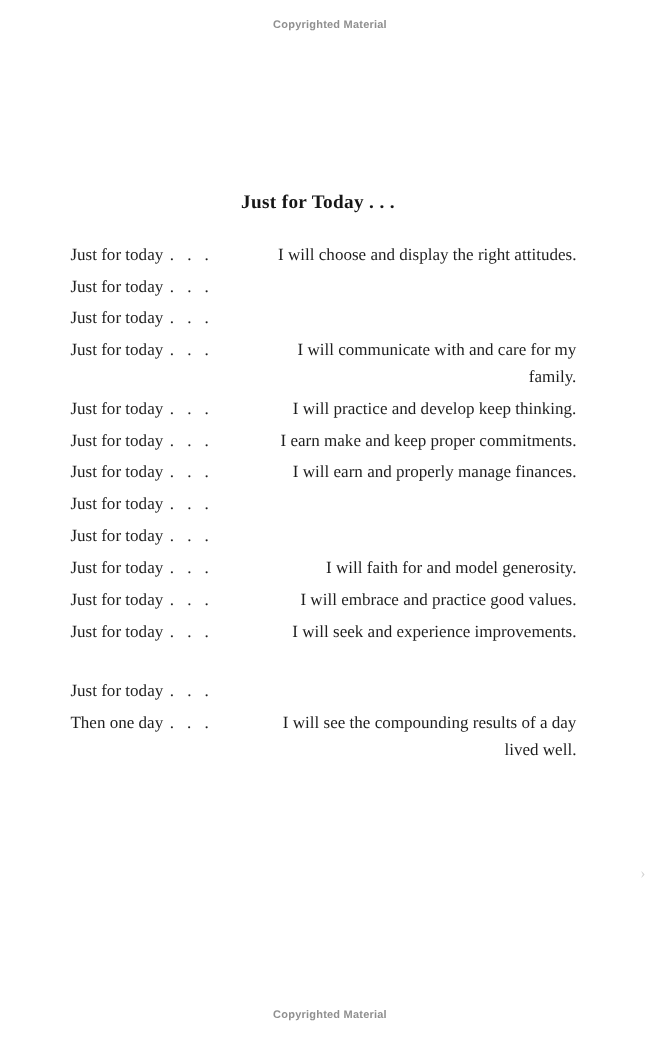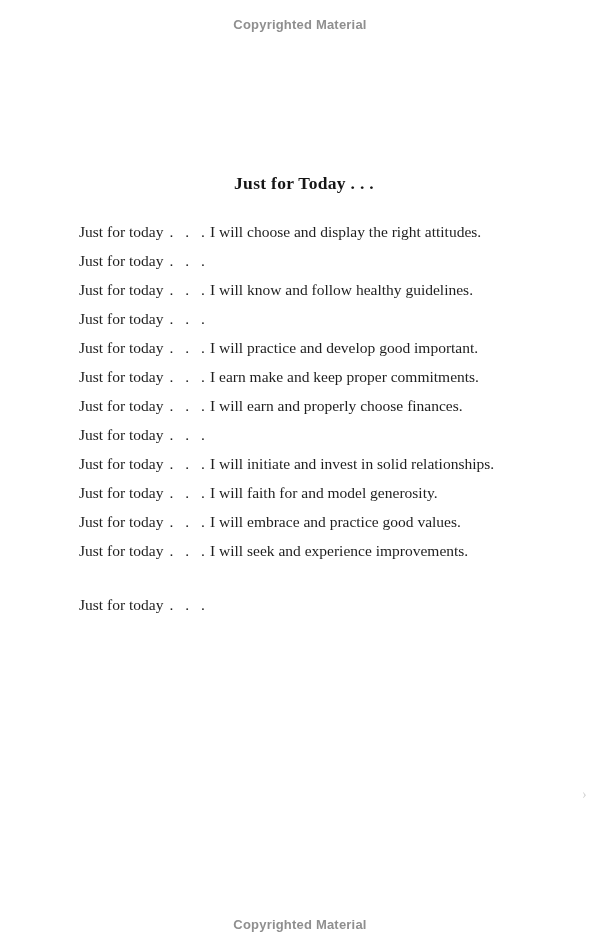--- a/index.html
+++ b/index.html
@@ -12,31 +12,31 @@
     overflow: hidden;
     font-family: "Liberation Serif", serif;
     color: #1e1e1e;
   }
   .copyright {
     position: absolute;
     left: 0;
     width: 100%;
     text-align: center;
     font-family: "Liberation Sans", sans-serif;
-    font-size: 13px;
+    font-size: 10px;
     font-weight: 700;
     letter-spacing: 0.2px;
     color: #8f8f8f;
   }
   .copyright.top { top: 17px; }
   .copyright.bottom { top: 917px; }
   .content {
     position: absolute;
     top: 172px;
-    left: 79px;
+    left: 64px;
     width: 460px;
   }
   .title {
     width: 450px;
     text-align: center;
     font-size: 17.5px;
     font-weight: 700;
     line-height: 22px;
     letter-spacing: 0.3px;
     color: #161616;
@@ -56,20 +56,21 @@
     flex: none;
     white-space: nowrap;
   }
   .dots {
     letter-spacing: 4px;
     margin-left: 6px;
   }
   .text {
     flex: 1;
     white-space: pre;
+    text-align: right;
   }
   .chevron {
     position: absolute;
     left: 582px;
     top: 788px;
     font-family: "Liberation Serif", serif;
     font-size: 14px;
     line-height: 14px;
     color: #d3d3d3;
     cursor: pointer;
@@ -88,59 +89,64 @@
     <div class="rows" id="rows">
         <div class="row">
           <span class="label-cell"><span>Just for today</span><span class="dots">. . .</span></span>
           <span class="text">I will choose and display the right attitudes.</span>
         </div>
         <div class="row">
           <span class="label-cell"><span>Just for today</span><span class="dots">. . .</span></span>
         </div>
         <div class="row">
           <span class="label-cell"><span>Just for today</span><span class="dots">. . .</span></span>
-          <span class="text">I will know and follow healthy guidelines.</span>
         </div>
         <div class="row">
           <span class="label-cell"><span>Just for today</span><span class="dots">. . .</span></span>
+          <span class="text">I will communicate with and care for my
+family.</span>
         </div>
         <div class="row">
           <span class="label-cell"><span>Just for today</span><span class="dots">. . .</span></span>
-          <span class="text">I will practice and develop good important.</span>
+          <span class="text">I will practice and develop keep thinking.</span>
         </div>
         <div class="row">
           <span class="label-cell"><span>Just for today</span><span class="dots">. . .</span></span>
           <span class="text">I earn make and keep proper commitments.</span>
         </div>
         <div class="row">
           <span class="label-cell"><span>Just for today</span><span class="dots">. . .</span></span>
-          <span class="text">I will earn and properly choose finances.</span>
+          <span class="text">I will earn and properly manage finances.</span>
         </div>
         <div class="row">
           <span class="label-cell"><span>Just for today</span><span class="dots">. . .</span></span>
         </div>
         <div class="row">
           <span class="label-cell"><span>Just for today</span><span class="dots">. . .</span></span>
-          <span class="text">I will initiate and invest in solid relationships.</span>
         </div>
         <div class="row">
           <span class="label-cell"><span>Just for today</span><span class="dots">. . .</span></span>
           <span class="text">I will faith for and model generosity.</span>
         </div>
         <div class="row">
           <span class="label-cell"><span>Just for today</span><span class="dots">. . .</span></span>
           <span class="text">I will embrace and practice good values.</span>
         </div>
         <div class="row">
           <span class="label-cell"><span>Just for today</span><span class="dots">. . .</span></span>
           <span class="text">I will seek and experience improvements.</span>
         </div>
         <div class="row gap">
           <span class="label-cell"><span>Just for today</span><span class="dots">. . .</span></span>
         </div>
+        <div class="row">
+          <span class="label-cell"><span>Then one day</span><span class="dots">. . .</span></span>
+          <span class="text">I will see the compounding results of a day
+lived well.</span>
+        </div>
       </div>
   </div>
 
   <span class="chevron">›</span>
 
   <div class="copyright bottom">Copyrighted Material</div>
 
 </div>
 
 </body></html>

